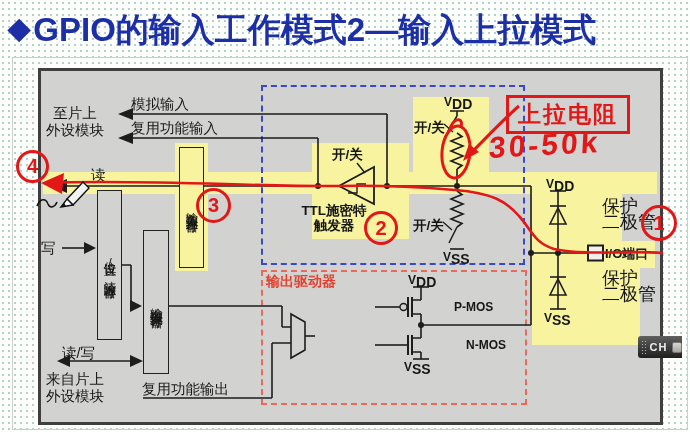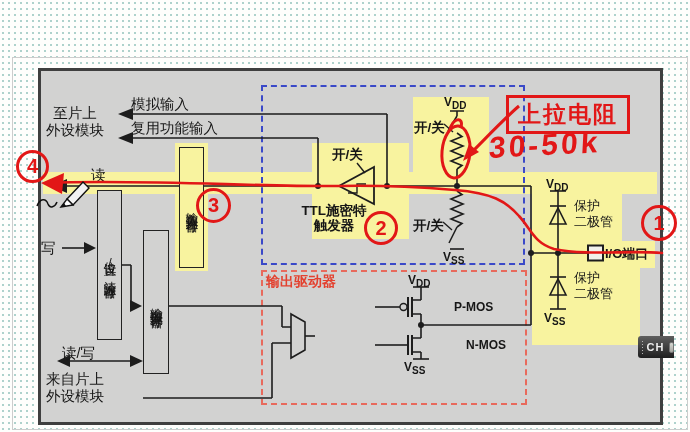--- a/index.html
+++ b/index.html
@@ -38,64 +38,67 @@
   }
   .vbox.yellow{background:#f8f39f;}
   .ctlbox{
     left:315px;top:298px;width:60px;height:57px;
     border:1.6px solid #222;background:#d2d2d1;z-index:5;
     display:flex;flex-direction:column;align-items:center;justify-content:center;
     font-size:13.5px;font-weight:700;line-height:17px;
   }
   .lbl{z-index:6;font-size:14.5px;white-space:nowrap;}
   .lbl.b{font-weight:700;}
-  .lbl.small{font-size:13px;}
+  .lbl.small{font-size:18px;margin-left:28px;}
   .lbl.two{text-align:center;line-height:17px;}
   .lbl.blue{color:#3a49c8;font-weight:700;font-size:14px;}
   .lbl.red{color:#e3412f;font-weight:700;font-size:14px;}
   .mos{font-size:12px;font-weight:700;z-index:6;padding-left:30px;}
   .pw{z-index:6;font-size:12px;font-weight:700;white-space:nowrap;}
-  .pw sub{font-size:10px;vertical-align:-3px;letter-spacing:0;}
+  .pw sub{font-size:14px;vertical-align:-3px;letter-spacing:0;}
   svg.reds{left:0;top:0;z-index:7;}
   .circnum{
     z-index:8;border:3px solid #e21717;border-radius:50%;
     color:#e21717;font-weight:700;display:flex;align-items:center;justify-content:center;
     font-size:20px;background:transparent;
   }
   .pullup-callout{
     left:506px;top:95px;width:118px;height:33px;z-index:8;
     border:3px solid #e21717;color:#e21717;font-size:23px;font-weight:700;
     display:flex;align-items:center;justify-content:center;letter-spacing:2px;
   }
   .resistance{
     left:489px;top:128px;z-index:8;color:#e21717;
     font-size:30px;font-weight:700;letter-spacing:3px;
     transform:rotate(-3deg) skewX(-6deg);
   }
   .ime{
-    left:638px;top:336px;width:36px;height:22px;z-index:9;
+    left:638px;top:336px;width:44px;height:22px;z-index:9;
     background:linear-gradient(#5f5f5f,#1f1f1f);
     border-radius:3px 0 0 3px;display:flex;align-items:center;
   }
   .ime .grip{
     width:9px;height:15px;margin-left:3px;
     background-image:radial-gradient(#b5b5b5 0.8px, rgba(0,0,0,0) 1px);
     background-size:3px 3px;
   }
   .ime .ime-label{color:#eee;font-size:11px;font-weight:700;margin-left:4px;letter-spacing:1px;}
   .ime .kbd{
     width:15px;height:9px;margin-left:5px;border-radius:2px;
     background:linear-gradient(#d8d8d2,#a8a8a2);border:1px solid #777;
   }
 </style>
 </head>
 <body>
 
 <div class="stage">
 
+  <div class="abs title">
+    <span class="bullet">◆</span><span>GPIO的输入工作模式2—输入上拉模式</span>
+  </div>
 
   <div class="abs content-frame"></div>
 
   <div class="abs diagram"></div>
 
   <div class="abs hl" style="left:43px;top:172px;width:614px;height:22px;"></div>
   <div class="abs hl" style="left:175px;top:143px;width:33px;height:128px;"></div>
   <div class="abs hl" style="left:312px;top:143px;width:97px;height:96px;"></div>
   <div class="abs hl" style="left:413px;top:97px;width:76px;height:81px;"></div>
   <div class="abs hl" style="left:532px;top:175px;width:90px;height:66px;"></div>
@@ -199,20 +202,21 @@
       <span>输入数据寄存器</span>
     </div>
 
   <div class="abs lbl two" style="left:44px;top:105px;width:62px;"><span>至片上</span><br><span>外设模块</span></div>
   <div class="abs lbl" style="left:131px;top:95px;">模拟输入</div>
   <div class="abs lbl" style="left:131px;top:119px;">复用功能输入</div>
   <div class="abs lbl" style="left:91px;top:166px;">读</div>
   <div class="abs lbl" style="left:41px;top:239px;">写</div>
   <div class="abs lbl" style="left:62px;top:344px;">读/写</div>
   <div class="abs lbl two" style="left:44px;top:371px;width:62px;"><span>来自片上</span><br><span>外设模块</span></div>
+  <div class="abs lbl" style="left:142px;top:380px;">复用功能输出</div>
 
   <div class="abs lbl b" style="left:332px;top:146px;font-size:13.5px;">开/关</div>
   <div class="abs lbl b two" style="left:298px;top:203px;width:72px;font-size:13.5px;line-height:15px;"><span>TTL施密特</span><br><span>触发器</span></div>
   <div class="abs lbl red" style="left:266px;top:273px;">输出驱动器</div>
 
   <div class="abs mos" style="left:424px;top:300px;">P-MOS</div>
   <div class="abs mos" style="left:436px;top:338px;">N-MOS</div>
   <div class="abs pw" style="left:408px;top:273px;"><span>V</span><sub>DD</sub></div>
   <div class="abs pw" style="left:404px;top:360px;"><span>V</span><sub>SS</sub></div>
 

